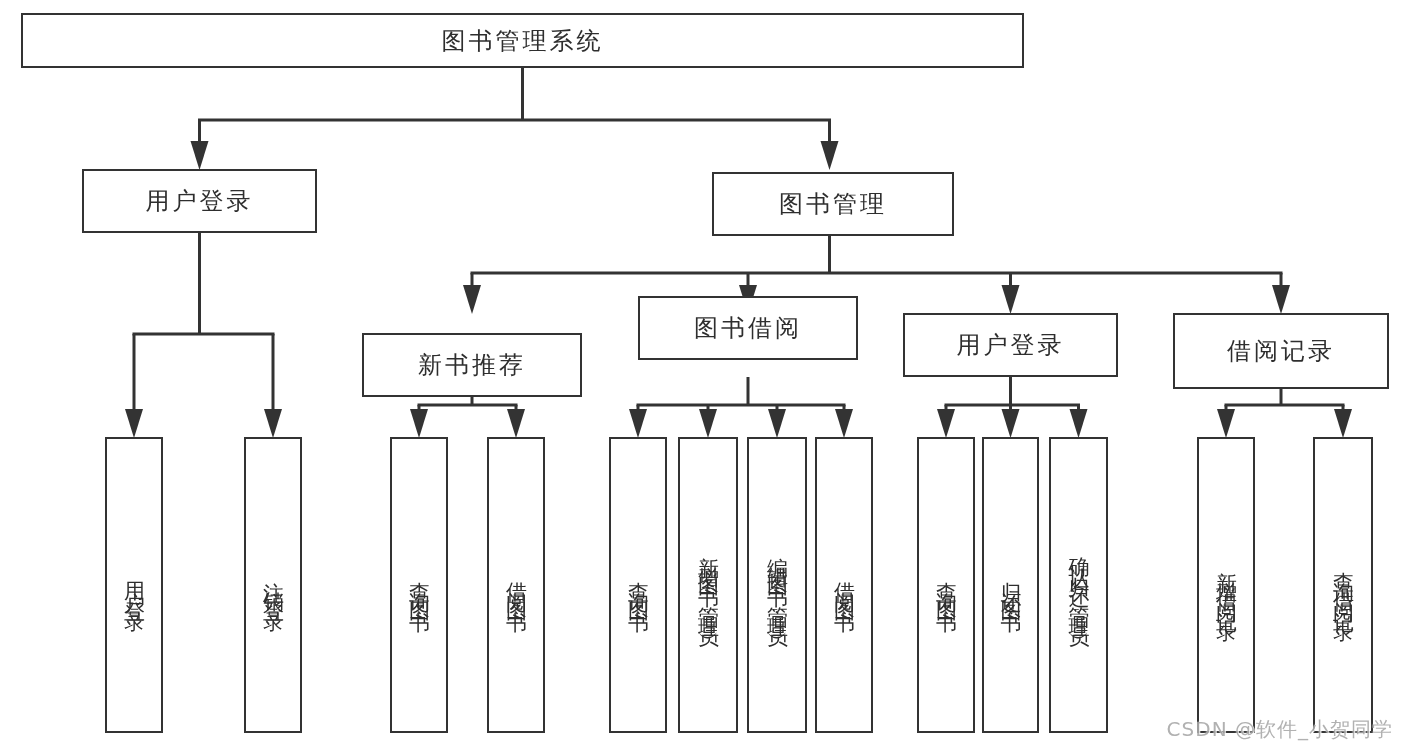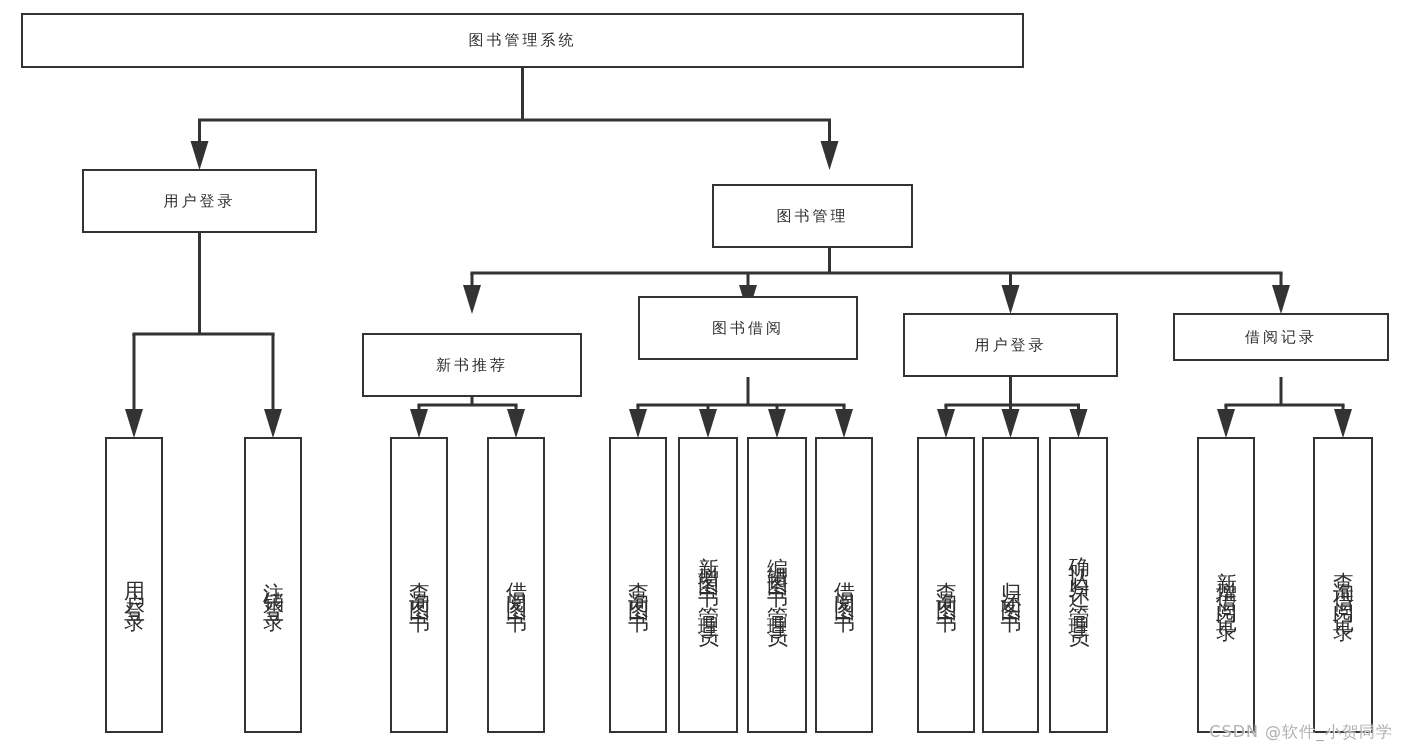--- a/index.html
+++ b/index.html
@@ -27,37 +27,37 @@
     position: absolute;
     box-sizing: border-box;
     border: 2.5px solid #333333;
     background: #ffffff;
     display: flex;
     align-items: center;
     justify-content: center;
     color: #2e2e2e;
   }
   .node .label {
-    font-size: 15px;
+    font-size: 24px;
     letter-spacing: 3px;
     white-space: nowrap;
   }
   .node.vertical .label {
     writing-mode: vertical-lr;
     text-orientation: mixed;
     font-size: 21px;
     letter-spacing: 10px;
     line-height: 1;
     white-space: normal;
   }
   .watermark {
     position: absolute;
     right: 12px;
     bottom: 4px;
-    font-size: 16px;
+    font-size: 20px;
     color: #a9a9a9;
     letter-spacing: 1px;
     text-shadow: 0 0 2px #ffffff, 1px 1px 0 #ffffff;
     opacity: 0.9;
     white-space: nowrap;
     z-index: 5;
   }
 </style>
 </head>
 <body>
@@ -117,33 +117,33 @@
       <line x1="1343" y1="405" x2="1343" y2="411" stroke="#333333" stroke-width="3"></line>
       <polygon points="1334,409 1352,409 1343,438" fill="#333333"></polygon>
     </svg>
   <div id="nodes">
       <div class="node" style="left: 21px; top: 13px; width: 1003px; height: 55px;">
         <span class="label">图书管理系统</span>
       </div>
       <div class="node" style="left: 82px; top: 169px; width: 235px; height: 64px;">
         <span class="label">用户登录</span>
       </div>
-      <div class="node" style="left: 712px; top: 184px; width: 201px; height: 64px;">
+      <div class="node" style="left: 712px; top: 172px; width: 242px; height: 64px;">
         <span class="label">图书管理</span>
       </div>
       <div class="node" style="left: 362px; top: 313px; width: 220px; height: 64px; margin-top: 20px;">
         <span class="label">新书推荐</span>
       </div>
       <div class="node" style="left: 638px; top: 296px; width: 220px; height: 64px;">
         <span class="label">图书借阅</span>
       </div>
       <div class="node" style="left: 903px; top: 313px; width: 215px; height: 64px;">
         <span class="label">用户登录</span>
       </div>
-      <div class="node" style="left: 1173px; top: 313px; width: 216px; height: 48px;">
+      <div class="node" style="left: 1173px; top: 313px; width: 216px; height: 76px;">
         <span class="label">借阅记录</span>
       </div>
       <div class="node vertical" style="left: 105px; top: 437px; width: 58px; height: 296px;">
         <span class="label">用户登录</span>
       </div>
       <div class="node vertical" style="left: 244px; top: 437px; width: 58px; height: 296px;">
         <span class="label">注销登录</span>
       </div>
       <div class="node vertical" style="left: 390px; top: 437px; width: 58px; height: 296px;">
         <span class="label">查询图书</span>

